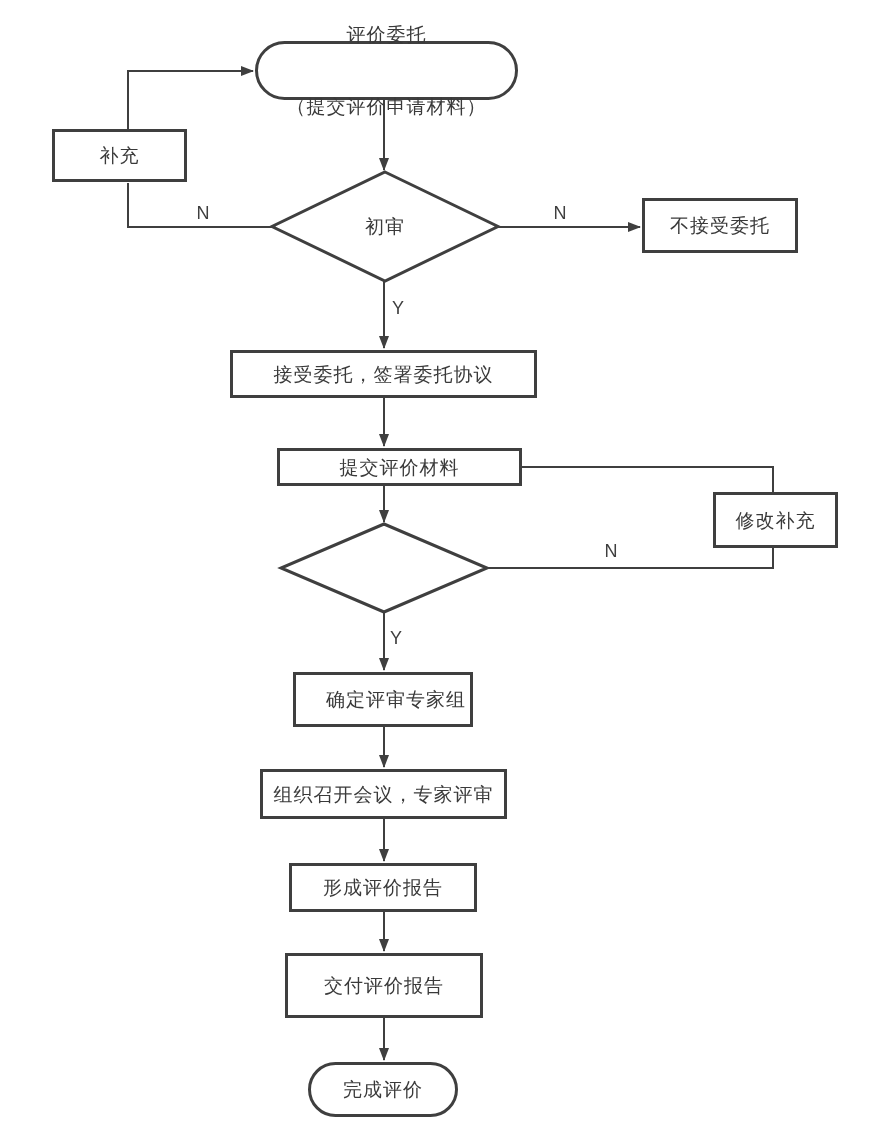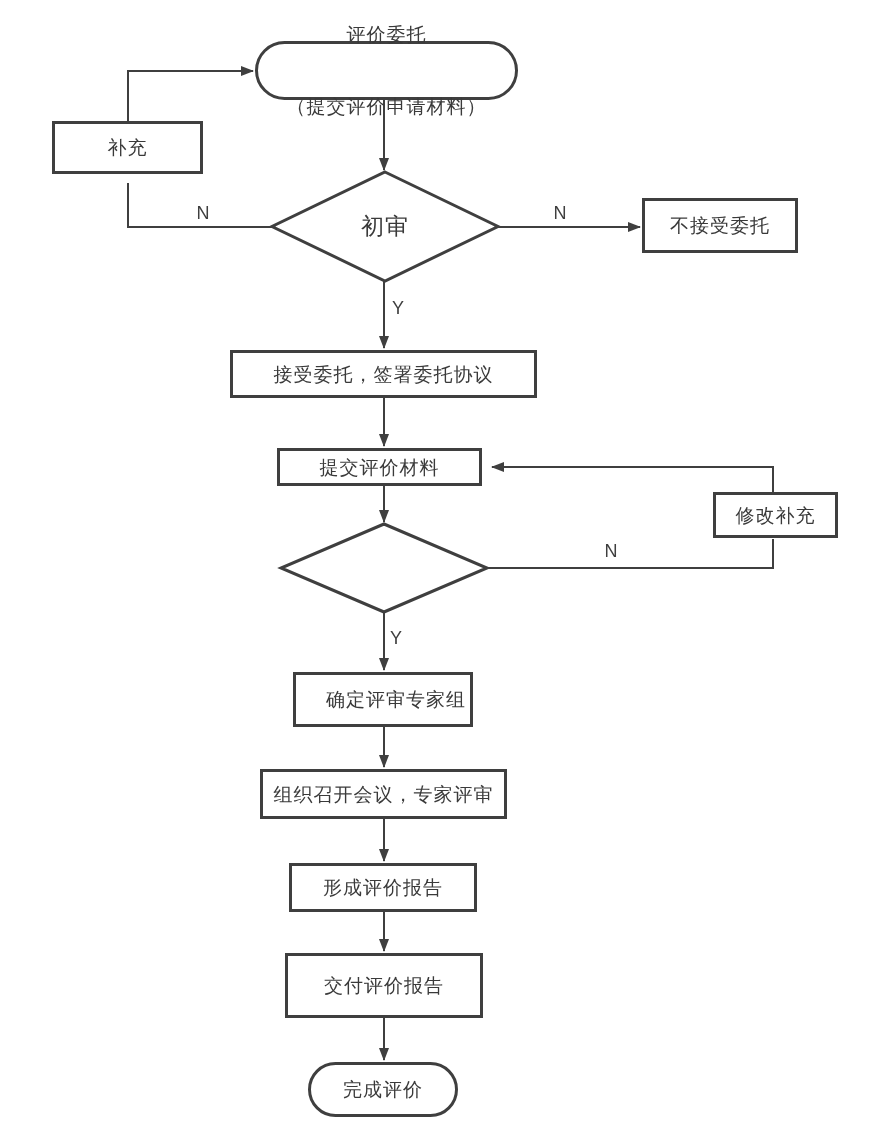--- a/index.html
+++ b/index.html
@@ -30,39 +30,39 @@
     line-height: 25px;
     display: flex;
     flex-direction: column;
     align-items: center;
     justify-content: center;
     text-align: center;
     letter-spacing: 1px;
     gap: 47px;
   }
   .node.stadium-start { left: 255px; top: 41px; width: 263px; height: 59px; border-radius: 30px; }
-  .node.rect-supplement { left: 52px; top: 121px; width: 151px; height: 53px; text-align: center; }
+  .node.rect-supplement { left: 52px; top: 129px; width: 135px; height: 53px; text-align: center; }
   .node.rect-reject { left: 642px; top: 198px; width: 156px; height: 55px; }
   .node.rect-accept { left: 230px; top: 350px; width: 307px; height: 48px; }
-  .node.rect-submit { left: 277px; top: 448px; width: 205px; height: 38px; }
-  .node.rect-revise { left: 713px; top: 492px; width: 125px; height: 46px; }
+  .node.rect-submit { left: 277px; top: 448px; width: 245px; height: 38px; }
+  .node.rect-revise { left: 713px; top: 492px; width: 125px; height: 56px; }
   .node.rect-experts { left: 293px; top: 672px; width: 180px; height: 55px; padding-left: 26px; }
   .node.rect-meeting { left: 260px; top: 769px; width: 247px; height: 50px; }
   .node.rect-report { left: 289px; top: 863px; width: 188px; height: 49px; }
   .node.rect-deliver { left: 285px; top: 953px; width: 198px; height: 65px; line-height: 27px; }
   .node.stadium-end { left: 308px; top: 1062px; width: 150px; height: 55px; border-radius: 28px; }
 
   .diamond-label {
     position: absolute;
     display: flex;
     align-items: center;
     justify-content: center;
     text-align: center;
     color: #3a3a3a;
-    font-size: 23px;
+    font-size: 19px;
     letter-spacing: 1px;
     pointer-events: none;
   }
   .diamond-label.initial { left: 272px; top: 172px; width: 226px; height: 109px; }
   .diamond-label.formal { left: 281px; top: 524px; width: 206px; height: 88px; }
 
   .edge-label {
     position: absolute;
     transform: translateX(-50%);
     color: #3f3f3f;

